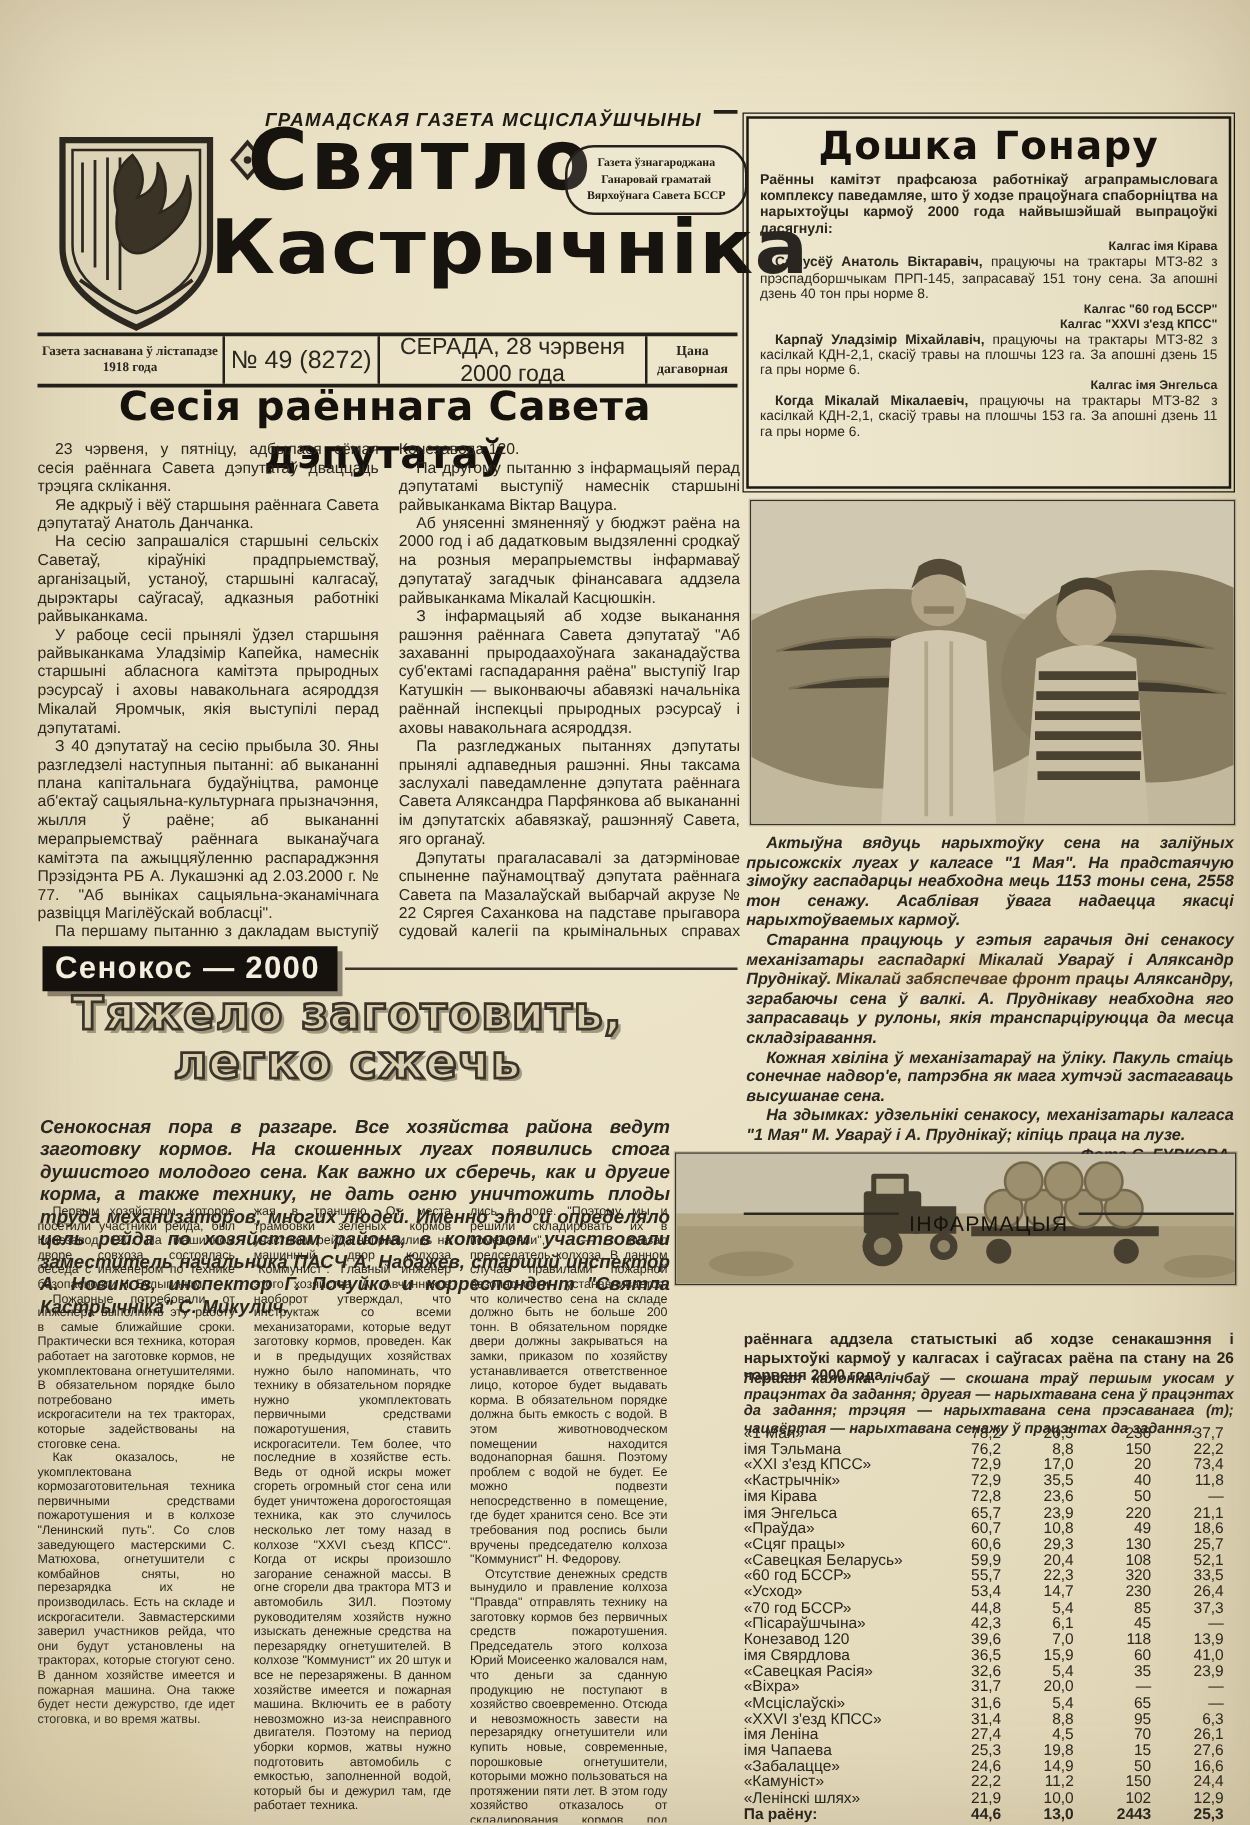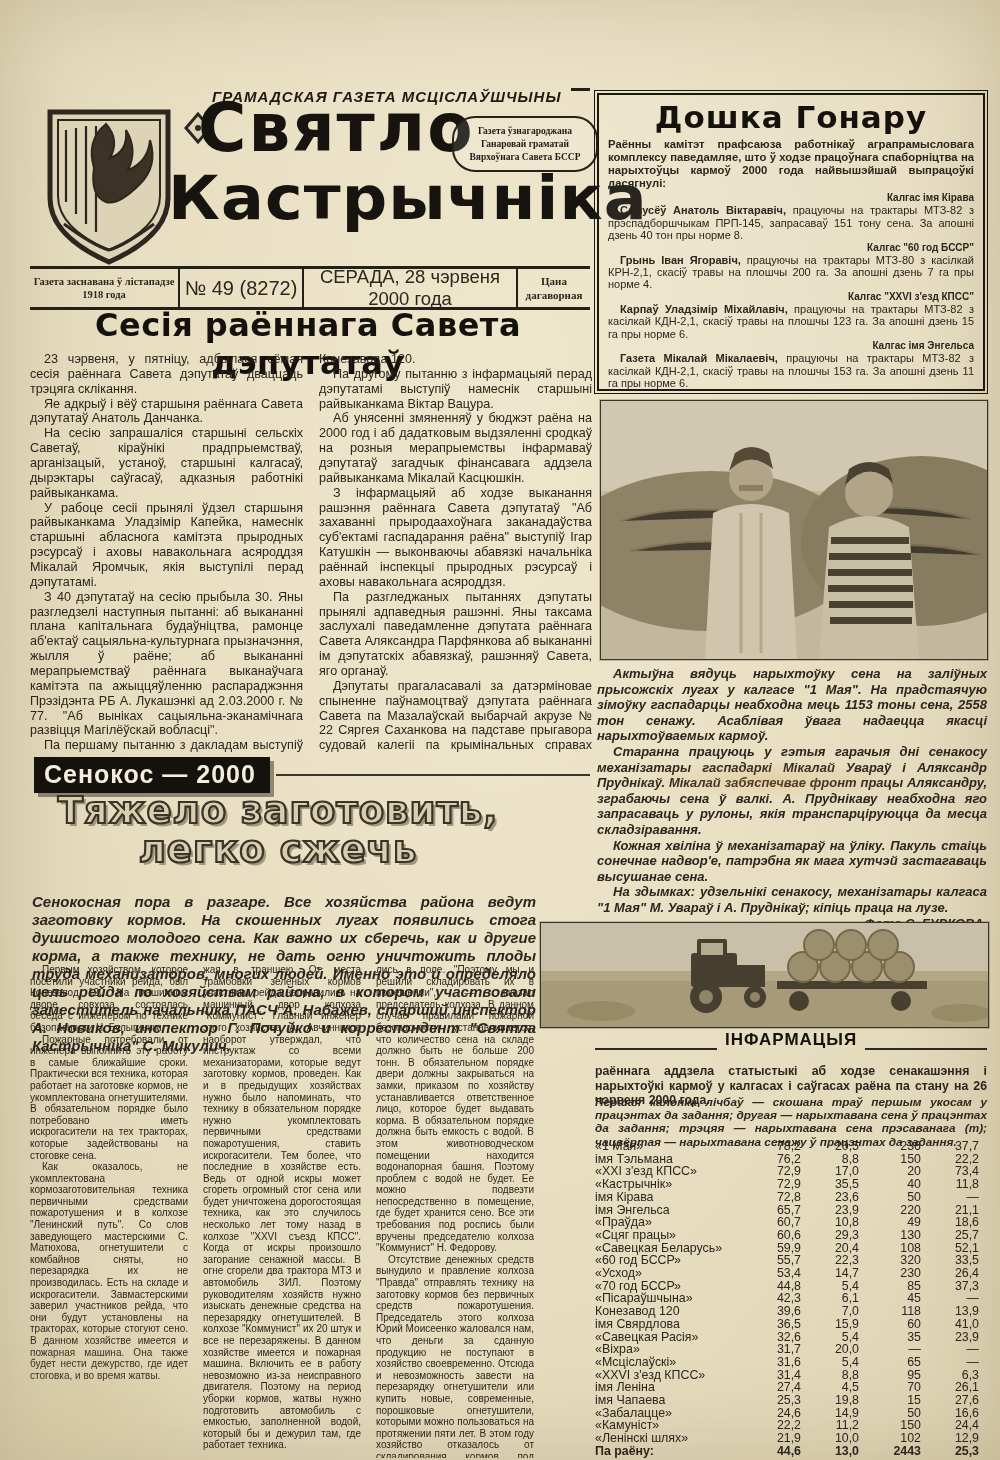--- a/index.html
+++ b/index.html
@@ -64,22 +64,22 @@
   
   .photo{position:absolute;border:1px solid #3a332a;box-shadow:0 0 0 1px rgba(58,51,42,.25);overflow:hidden;}
   .photo1{left:600px;top:400px;width:386px;height:258px;}
   .photo2{left:540px;top:922px;width:447px;height:104px;}
   
   .caption{position:absolute;left:597px;top:666px;width:390px;font-size:13px;font-weight:bold;
     font-style:italic;line-height:1.2;text-align:justify;}
   .caption p{margin:0;text-indent:16px;}
   .caption .foto{text-align:right;text-indent:0;}
   
-  .infarm-title{position:absolute;left:595px;top:1030px;width:392px;display:flex;align-items:flex-end;gap:8px;
-    font-weight:bold;font-size:17px;letter-spacing:1px;color:#15110c;}
+  .infarm-title{position:absolute;left:595px;top:970px;width:392px;display:flex;align-items:flex-start;gap:8px;
+    font-weight:normal;font-size:17px;letter-spacing:1px;color:#15110c;}
   .infarm-title .rule{flex:1;height:2px;background:#2e2920;}
   .infarm-sub{position:absolute;left:595px;top:1052px;width:392px;font-weight:bold;font-size:12.3px;
     line-height:1.18;text-align:justify;}
   .infarm-legend{position:absolute;left:595px;top:1084px;width:392px;font-style:italic;font-weight:bold;
     font-size:11.8px;line-height:1.13;text-align:justify;color:#2e2920;}
   .itable{position:absolute;left:595px;top:1140px;width:392px;height:318px;overflow:hidden;}
   .trow{display:grid;grid-template-columns:1fr 58px 58px 62px 58px;font-size:12.4px;line-height:12.7px;}
   .trow span{display:block;}
   .tname{text-align:left;}
   .tnum{text-align:right;padding-right:8px;}
@@ -126,29 +126,28 @@
   <div class="doshka">
     <div class="doshka-title">Дошка Гонару</div>
     <p class="doshka-intro">Раённы камітэт прафсаюза работнікаў аграпрамысловага комплексу паведамляе, што ў ходзе працоўнага спаборніцтва на нарыхтоўцы кармоў 2000 года найвышэйшай выпрацоўкі дасягнулі:</p>
     <div>
         <div class="entry">
         <div class="farm">Калгас імя Кірава</div>
         <p class="etext"><b class="lead">Самусёў Анатоль Віктаравіч,</b> <span>працуючы на трактары МТЗ-82 з прэспадборшчыкам ПРП-145, запрасаваў 151 тону сена. За апошні дзень 40 тон пры норме 8.</span></p>
       </div>
         <div class="entry">
         <div class="farm">Калгас "60 год БССР"</div>
-        <p class="etext"><b class="lead">Грынь Іван Ягоравіч,</b> <span>працуючы на трактары МТЗ-80 з касілкай КРН-2,1, скасіў травы на плошчы 200 га. За апошні дзень 7 га пры норме 4.</span></p>
       </div>
         <div class="entry">
         <div class="farm">Калгас "XXVI з'езд КПСС"</div>
         <p class="etext"><b class="lead">Карпаў Уладзімір Міхайлавіч,</b> <span>працуючы на трактары МТЗ-82 з касілкай КДН-2,1, скасіў травы на плошчы 123 га. За апошні дзень 15 га пры норме 6.</span></p>
       </div>
         <div class="entry">
         <div class="farm">Калгас імя Энгельса</div>
-        <p class="etext"><b class="lead">Газета Мікалай Мікалаевіч,</b> <span>працуючы на трактары МТЗ-82 з касілкай КДН-2,1, скасіў травы на плошчы 153 га. За апошні дзень 11 га пры норме 6.</span></p>
+        <p class="etext"><b class="lead">Когда Мікалай Мікалаевіч,</b> <span>працуючы на трактары МТЗ-82 з касілкай КДН-2,1, скасіў травы на плошчы 153 га. За апошні дзень 11 га пры норме 6.</span></p>
       </div>
       </div>
   </div>
 
   <div class="sess-headline">Сесія раённага Савета дэпутатаў</div>
   <div class="sess-cols">
     <div class="sess-col">
         <p>23 чэрвеня, у пятніцу, адбылася сёмая сесія раённага Савета дэпутатаў дваццаць трэцяга склікання.</p>
         <p>Яе адкрыў і вёў старшыня раённага Савета дэпутатаў Анатоль Данчанка.</p>
         <p>На сесію запрашаліся старшыні сельскіх Саветаў, кіраўнікі прадпрыемстваў, арганізацый, устаноў, старшыні калгасаў, дырэктары саўгасаў, адказныя работнікі райвыканкама.</p>

